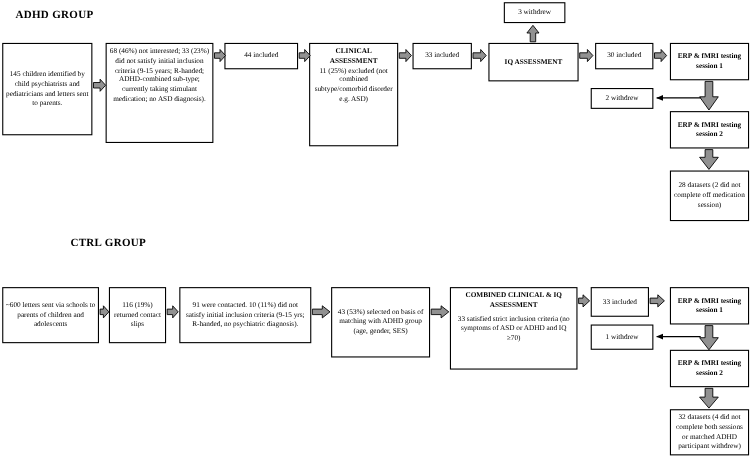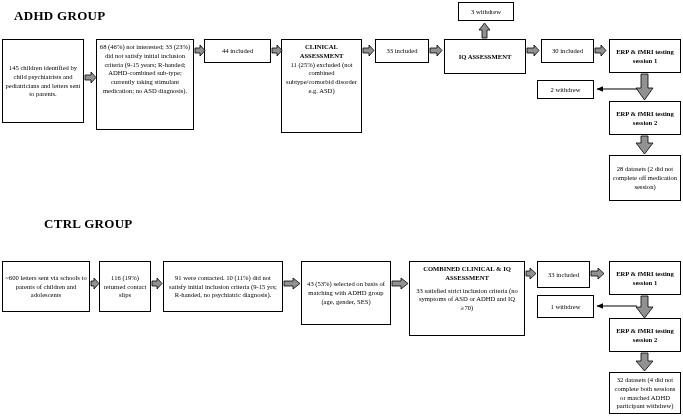--- a/index.html
+++ b/index.html
@@ -18,21 +18,21 @@
   #canvas {
     position: absolute;
     left: 0; top: 0;
     width: 683px;
     height: 416px;
   }
   .group-label {
     position: absolute;
     font-family: "Liberation Serif", "DejaVu Serif", serif;
     font-weight: bold;
-    font-size: 13px;
+    font-size: 10px;
     letter-spacing: 0.3px;
     white-space: nowrap;
   }
   .node {
     position: absolute;
     box-sizing: border-box;
     border: 1px solid #000000;
     background: #ffffff;
     display: flex;
     flex-direction: column;
@@ -118,21 +118,21 @@
   </div>
 
   <div class="node center-v" style="left:609px; top:101px; width:72px; height:34px;">
     <span class="ttl">ERP &amp; fMRI testing session 2</span>
   </div>
 
   <div class="node center-v" style="left:609px; top:155px; width:72px; height:46px;">
     <span class="body">28 datasets (2 did not complete off medication session)</span>
   </div>
 
-  <div class="group-label" style="left:8px; top:216px;padding-left:36px;">CTRL GROUP</div>
+  <div class="group-label" style="left:28px; top:216px;padding-left:36px;">CTRL GROUP</div>
 
   <div class="node center-v" style="left:2px; top:261px; width:88px; height:51px;">
     <span class="body">~600 letters sent via schools to parents of children and adolescents</span>
   </div>
 
   <div class="node center-v" style="left:99px; top:261px; width:52px; height:51px;">
     <span class="body">116 (19%) returned contact slips</span>
   </div>
 
   <div class="node center-v" style="left:163px; top:261px; width:120px; height:51px;">

